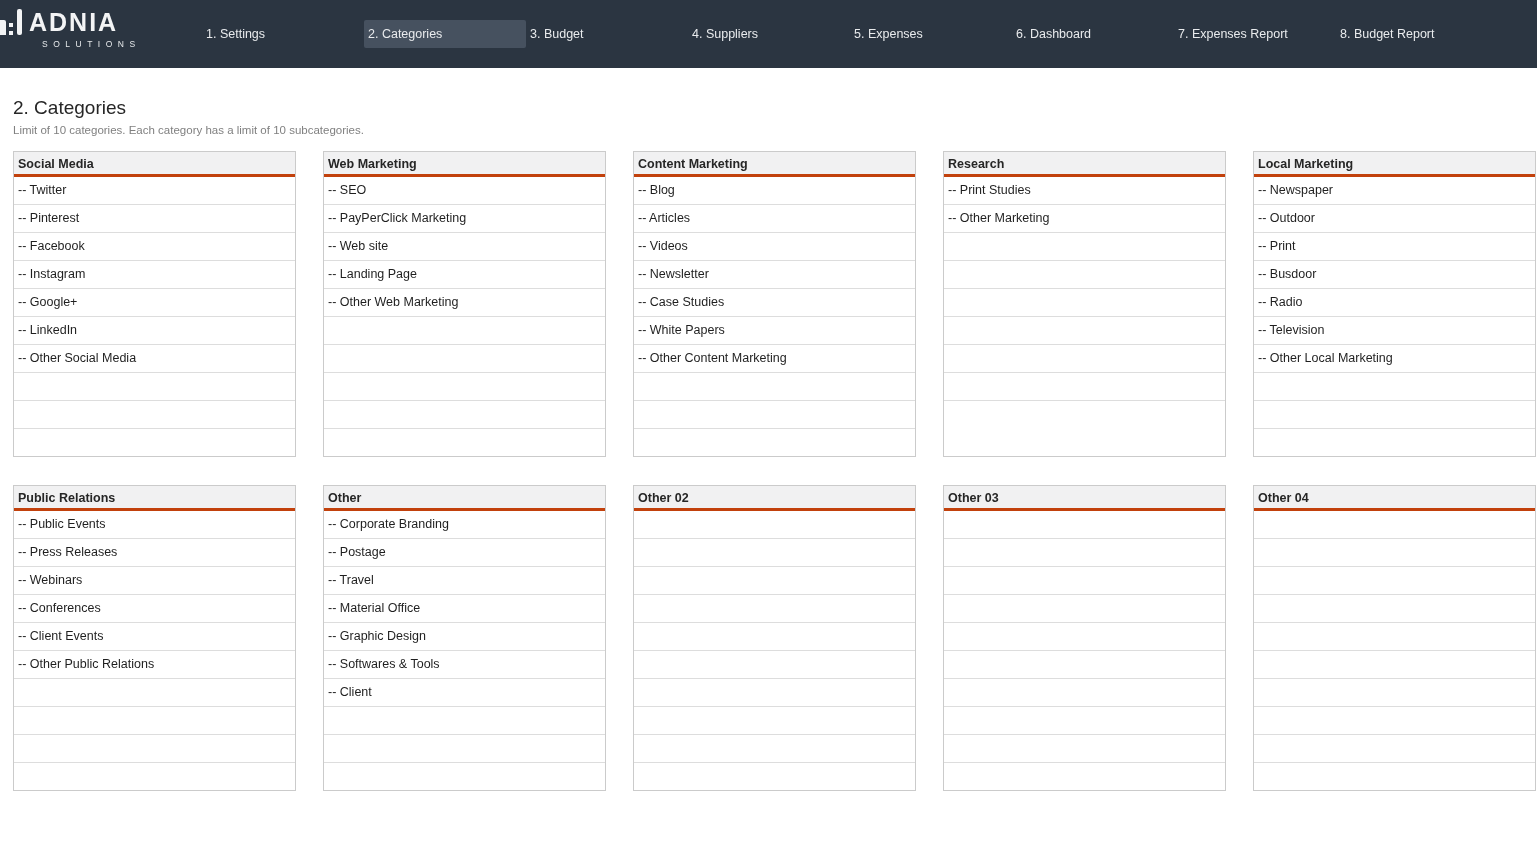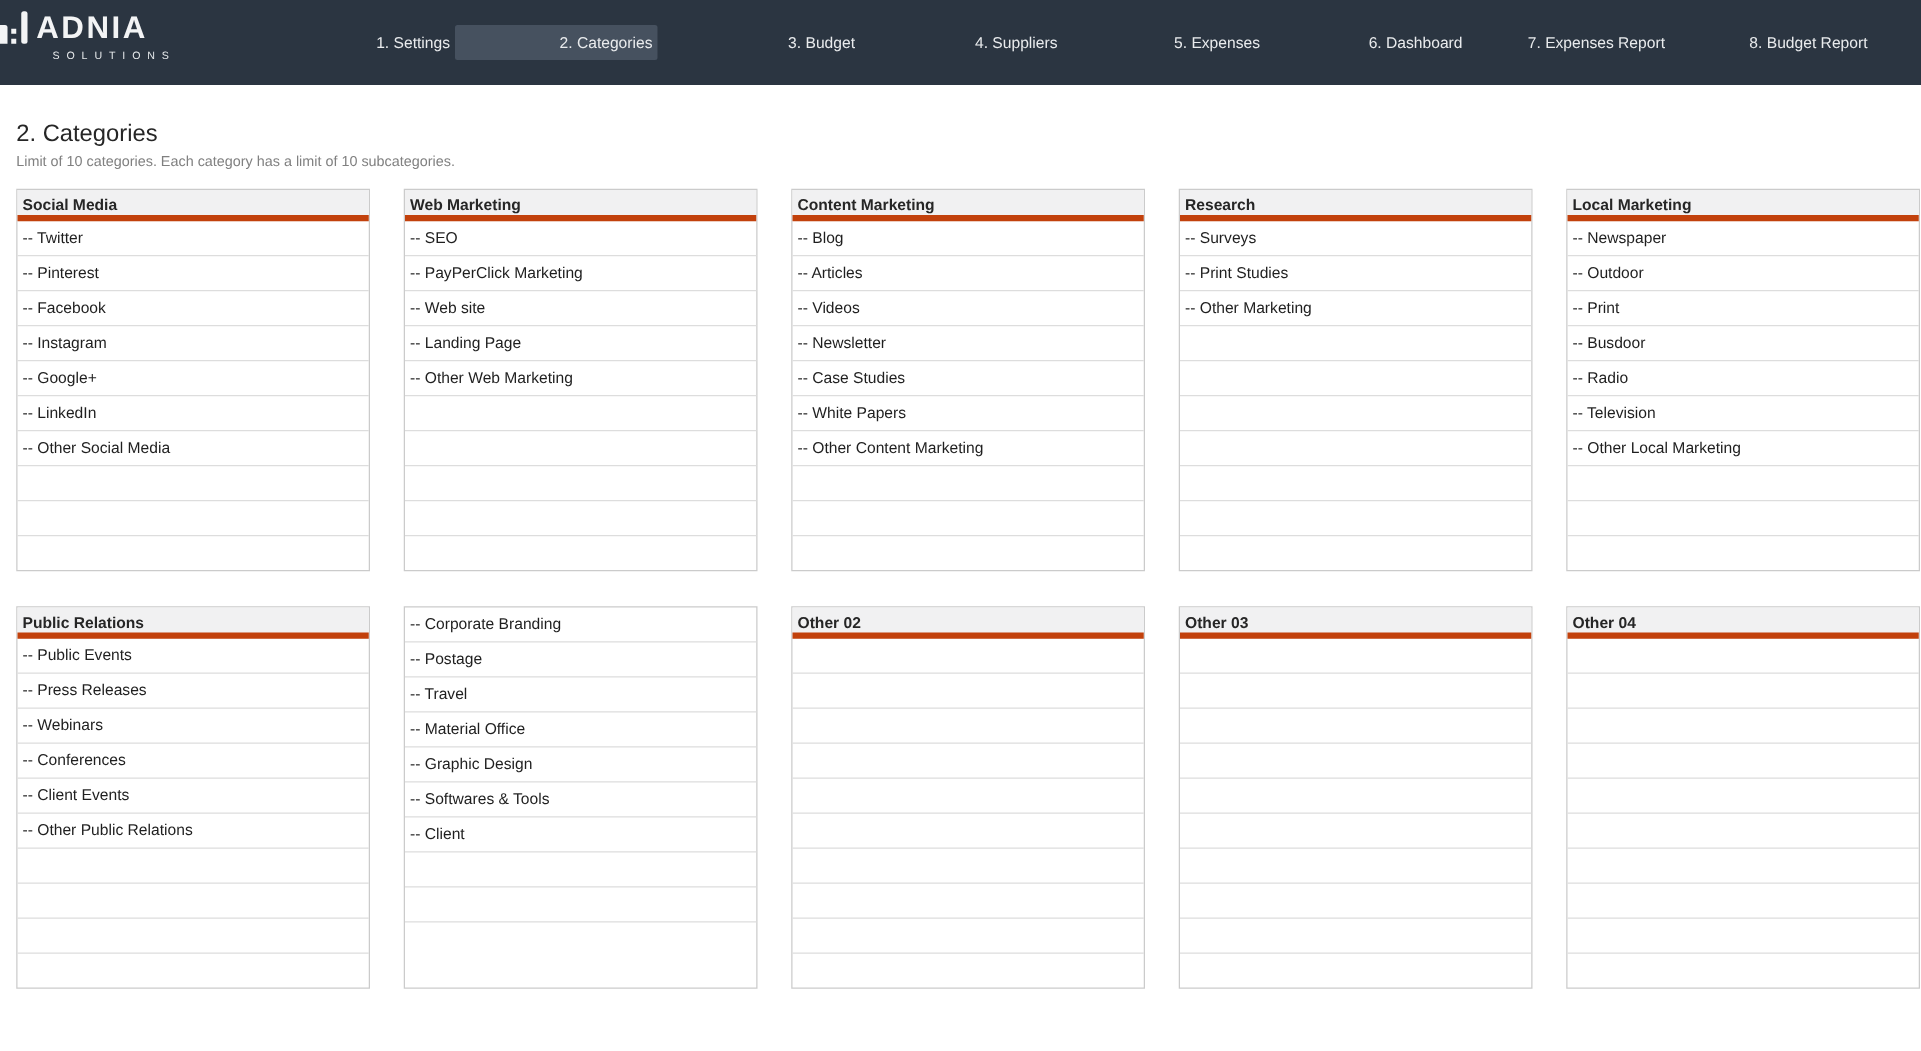--- a/index.html
+++ b/index.html
@@ -72,21 +72,21 @@
   .nav-tabs {
     position: absolute;
     left: 202px; right: 75px; top: 0;
     height: 100%;
     display: flex;
     justify-content: space-between;
     align-items: center;
   }
   .nav-tab {
     min-width: 162px;
-    text-align: right;
+    text-align: left;
     font-size: 12.5px;
     color: #E9EBED;
     padding: 7px 4px;
     border-radius: 2px;
     cursor: pointer;
     white-space: nowrap;
   }
   .nav-tab.active { background: #46515F; }
 
   
@@ -113,21 +113,21 @@
     row-gap: 28px;
   }
   .cat-table {
     border: 1px solid #CBCBCB;
     background: #ffffff;
   }
   .cat-header {
     height: 25px;
     line-height: 25px;
     background: #F1F1F2;
-    border-bottom: 5px solid #c2410c;
+    border-bottom: 3px solid #c2410c;
     font-weight: bold;
     font-size: 12.5px;
     color: #262626;
     padding-left: 4px;
     cursor: cell;
   }
   .cat-row {
     height: 28px;
     line-height: 27px;
     border-bottom: 1px solid #DDDDDD;
@@ -208,21 +208,20 @@
         <div class="cat-row">-- Newsletter</div>
         <div class="cat-row">-- Case Studies</div>
         <div class="cat-row">-- White Papers</div>
         <div class="cat-row">-- Other Content Marketing</div>
         <div class="cat-row"></div>
         <div class="cat-row"></div>
         <div class="cat-row"></div>
       </div>
       <div class="cat-table">
         <div class="cat-header">Research</div>
-        <div class="cat-row">-- Surveys</div>
         <div class="cat-row">-- Print Studies</div>
         <div class="cat-row">-- Other Marketing</div>
         <div class="cat-row"></div>
         <div class="cat-row"></div>
         <div class="cat-row"></div>
         <div class="cat-row"></div>
         <div class="cat-row"></div>
         <div class="cat-row"></div>
         <div class="cat-row"></div>
       </div>
@@ -246,20 +245,21 @@
         <div class="cat-row">-- Webinars</div>
         <div class="cat-row">-- Conferences</div>
         <div class="cat-row">-- Client Events</div>
         <div class="cat-row">-- Other Public Relations</div>
         <div class="cat-row"></div>
         <div class="cat-row"></div>
         <div class="cat-row"></div>
         <div class="cat-row"></div>
       </div>
       <div class="cat-table">
+        <div class="cat-header">Other</div>
         <div class="cat-row">-- Corporate Branding</div>
         <div class="cat-row">-- Postage</div>
         <div class="cat-row">-- Travel</div>
         <div class="cat-row">-- Material Office</div>
         <div class="cat-row">-- Graphic Design</div>
         <div class="cat-row">-- Softwares &amp; Tools</div>
         <div class="cat-row">-- Client</div>
         <div class="cat-row"></div>
         <div class="cat-row"></div>
         <div class="cat-row"></div>

